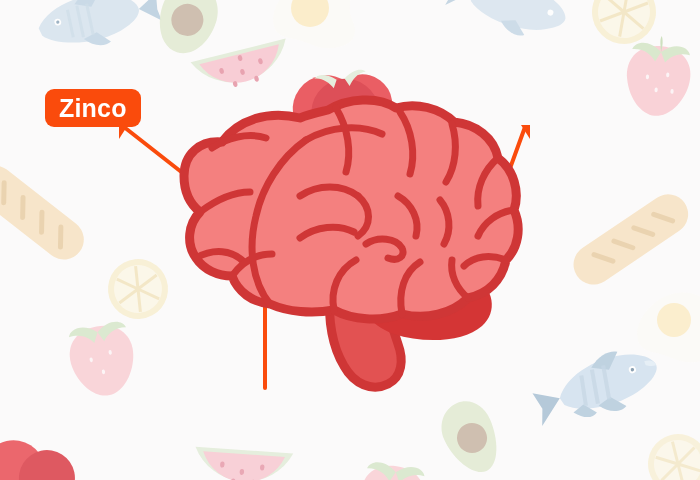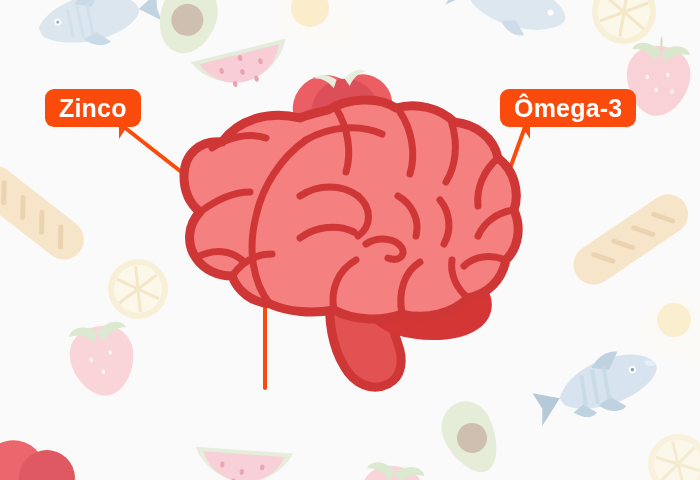--- a/index.html
+++ b/index.html
@@ -307,21 +307,18 @@
     </g>
   </svg>
 
   <div class="layer" id="label-layer">
 
     <div class="pill" id="pill-zinco">
       <span>Zinco</span>
     </div>
     <div class="pill-tail" id="tail-zinco"></div>
 
-    <div class="pill" id="pill-omega">
-      <span>Ômega-3</span>
-    </div>
     <div class="pill-tail" id="tail-omega"></div>
 
 
   </div>
 
 </div>
 
 </body></html>

